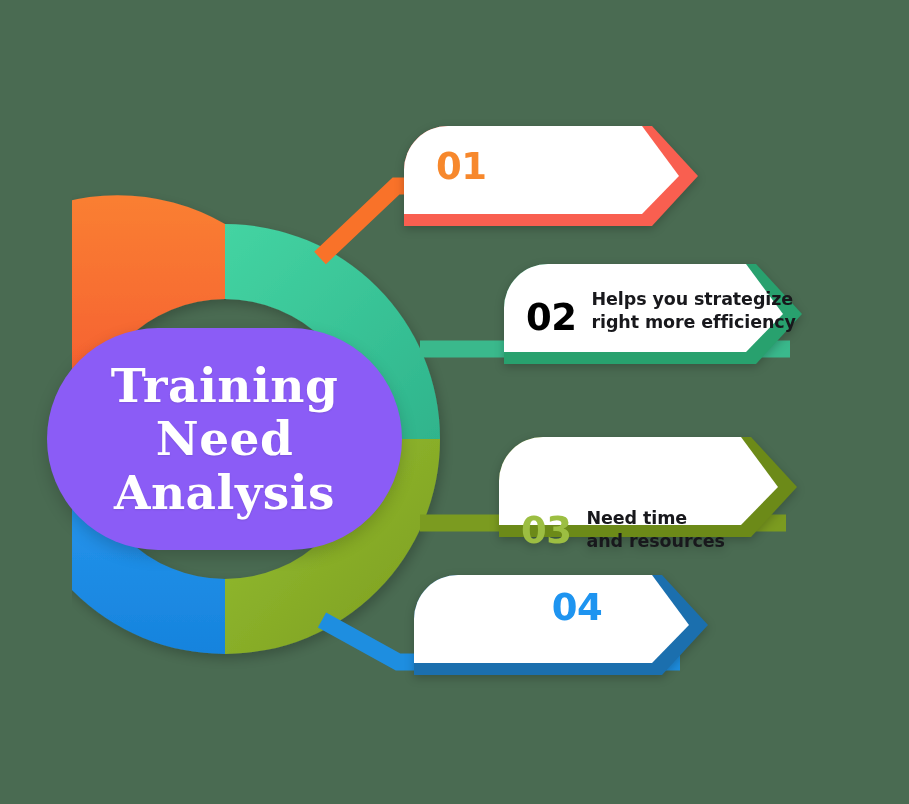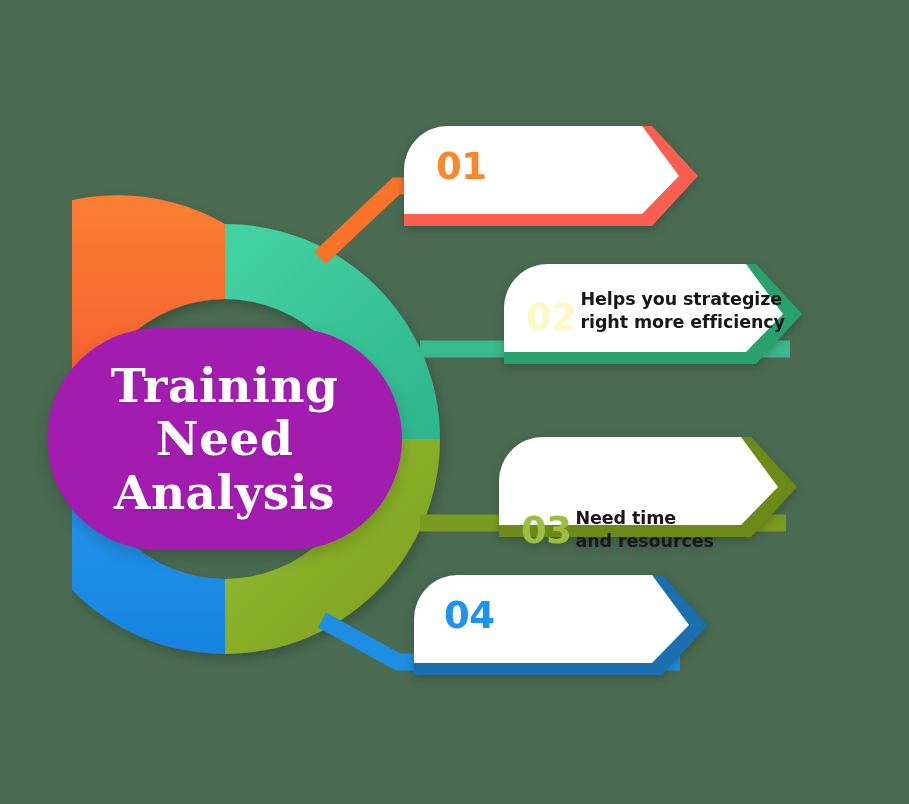--- a/index.html
+++ b/index.html
@@ -41,21 +41,21 @@
   }
 
   
   .hub {
     position: absolute;
     left: 47px;
     top: 328px;
     width: 355px;
     height: 222px;
     border-radius: 111px;
-    background: #a21caf;
+    background: #8b5cf6;
     box-shadow: 0 6px 16px rgba(0,0,0,0.18);
     display: flex;
     align-items: center;
     justify-content: center;
     z-index: 6;
   }
   .hub-title {
     color: #ffffff;
     font-family: "DejaVu Serif", "Liberation Serif", serif;
     font-weight: bold;
@@ -83,21 +83,21 @@
   .card-svg {
     position: absolute;
     left: 0;
     top: 0;
   }
   .card-content {
     position: relative;
     z-index: 2;
     display: flex;
     align-items: center;
-    gap: 4px;
+    gap: 15px;
   }
   .card-num {
     font-family: "DejaVu Sans", "Liberation Sans", sans-serif;
     font-weight: bold;
     font-size: 37px;
     line-height: 1;
     letter-spacing: -0.5px;
   }
   .card-text {
     color: #18181c;
@@ -109,21 +109,21 @@
     letter-spacing: -0.1px;
   }
 
   
   #card-01 { left: 404px; top: 126px; }
   #card-02 { left: 504px; top: 264px; }
   #card-03 { left: 499px; top: 437px; }
   #card-04 { left: 414px; top: 575px; }
 
   .num-01 { color: #f7882c; }
-  .num-02 { color: #fef9c3; margin-top: 13px; }
+  .num-02 { color: #000000; margin-top: 13px; }
   .num-03 { color: #9cbe42; }
   .num-04 { color: #1e94f0; }
 </style>
 </head>
 <body>
 
 <div id="canvas">
 
   <div class="bg"></div>
 
@@ -222,19 +222,19 @@
       </div>
     </div>
   </div>
 
   <div class="card" id="card-04">
     <div class="card-shape">
       <svg class="card-svg" width="296" height="100" viewBox="0 0 296 100">
         <path d="M 0 44 A 44 44 0 0 1 44 0 L 248 0 L 294 50 L 248 100 L 0 100 Z" fill="#1b6fae"></path>
         <path d="M 0 44 A 44 44 0 0 1 44 0 L 238 0 L 275 50 L 238 88 L 0 88 Z" fill="#ffffff"></path>
       </svg>
-      <div class="card-content" style="padding:22px 0 22px 30px; width:296px; box-sizing:border-box;">
+      <div class="card-content" style="padding:14px 0 22px 30px; width:296px; box-sizing:border-box;justify-content:center;">
         <span class="card-num num-04">04</span>
       </div>
     </div>
   </div>
 
 </div>
 
 </body></html>

